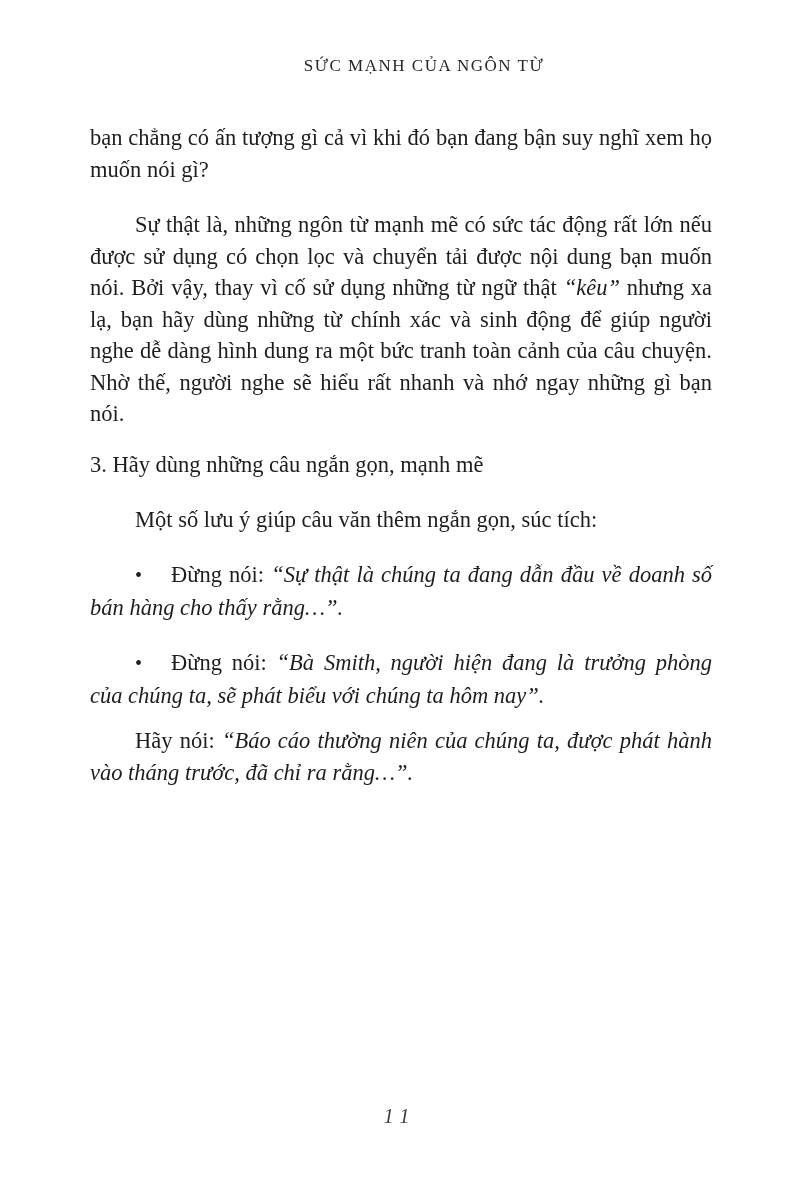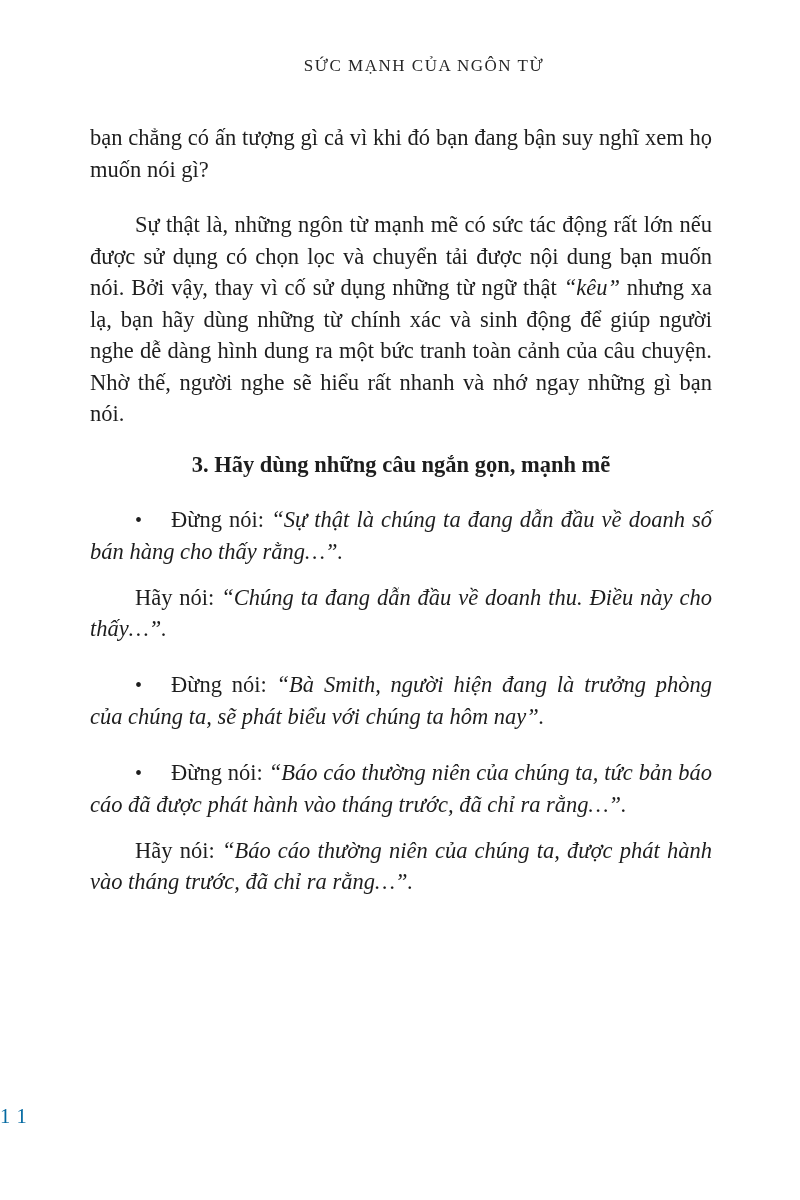--- a/index.html
+++ b/index.html
@@ -39,73 +39,74 @@
   .body-para.first {
     margin-top: 0;
   }
   .indent {
     text-indent: 45px;
     margin-top: 24px;
   }
   .section-heading {
     font-size: 22.5px;
     line-height: 31px;
-    font-weight: bold;
+    font-weight: normal;
     margin: 19px 0 0 0;
-    text-align: center;
+    text-align: left;
   }
   .quote {
     font-style: italic;
   }
   .bullet-char {
     display: inline-block;
     text-indent: 0;
     width: 36px;
     font-size: 20px;
   }
   .bullet-para {
   }
   .reply-para {
     margin-top: 14px;
   }
   .page-number {
     position: absolute;
     bottom: 72px;
     left: 0;
     width: 100%;
+    text-align: center;
     font-size: 20.5px;
     letter-spacing: 7px;
-    color: #0369a1;
+    color: #404040;
+    font-style: italic;
   }
 </style>
 </head>
 <body>
 
 <div class="page">
 
   <div class="running-header">SỨC MẠNH CỦA NGÔN TỪ</div>
 
   <div class="text-block">
 
     <p class="body-para first">bạn chẳng có ấn tượng gì cả vì khi đó bạn đang bận suy nghĩ xem họ muốn nói gì?</p>
 
     <p class="body-para indent"><span>Sự thật là, những ngôn từ mạnh mẽ có sức tác động rất lớn nếu được sử dụng có chọn lọc và chuyển tải được nội dung bạn muốn nói. Bởi vậy, thay vì cố sử dụng những từ ngữ thật </span><span class="quote">“kêu”</span><span> nhưng xa lạ, bạn hãy dùng những từ chính xác và sinh động để giúp người nghe dễ dàng hình dung ra một bức tranh toàn cảnh của câu chuyện. Nhờ thế, người nghe sẽ hiểu rất nhanh và nhớ ngay những gì bạn nói.</span></p>
 
     <h2 class="section-heading">3. Hãy dùng những câu ngắn gọn, mạnh mẽ</h2>
 
 
+    <p class="body-para indent">Một số lưu ý giúp câu văn thêm ngắn gọn, súc tích:</p>
 
     <p class="body-para indent bullet-para"><span class="bullet-char">•</span><span>Đừng nói: </span><span class="quote">“Sự thật là chúng ta đang dẫn đầu về doanh số bán hàng cho thấy rằng…”.</span></p>
 
-    <p class="body-para indent reply-para"><span>Hãy nói: </span><span class="quote">“Chúng ta đang dẫn đầu về doanh thu. Điều này cho thấy…”.</span></p>
 
     <p class="body-para indent bullet-para"><span class="bullet-char">•</span><span>Đừng nói: </span><span class="quote">“Bà Smith, người hiện đang là trưởng phòng của chúng ta, sẽ phát biểu với chúng ta hôm nay”.</span></p>
 
 
-    <p class="body-para indent bullet-para"><span class="bullet-char">•</span><span>Đừng nói: </span><span class="quote">“Báo cáo thường niên của chúng ta, tức bản báo cáo đã được phát hành vào tháng trước, đã chỉ ra rằng…”.</span></p>
 
     <p class="body-para indent reply-para"><span>Hãy nói: </span><span class="quote">“Báo cáo thường niên của chúng ta, được phát hành vào tháng trước, đã chỉ ra rằng…”.</span></p>
 
   </div>
 
   <div class="page-number">11</div>
 
 </div>
 
 </body></html>

